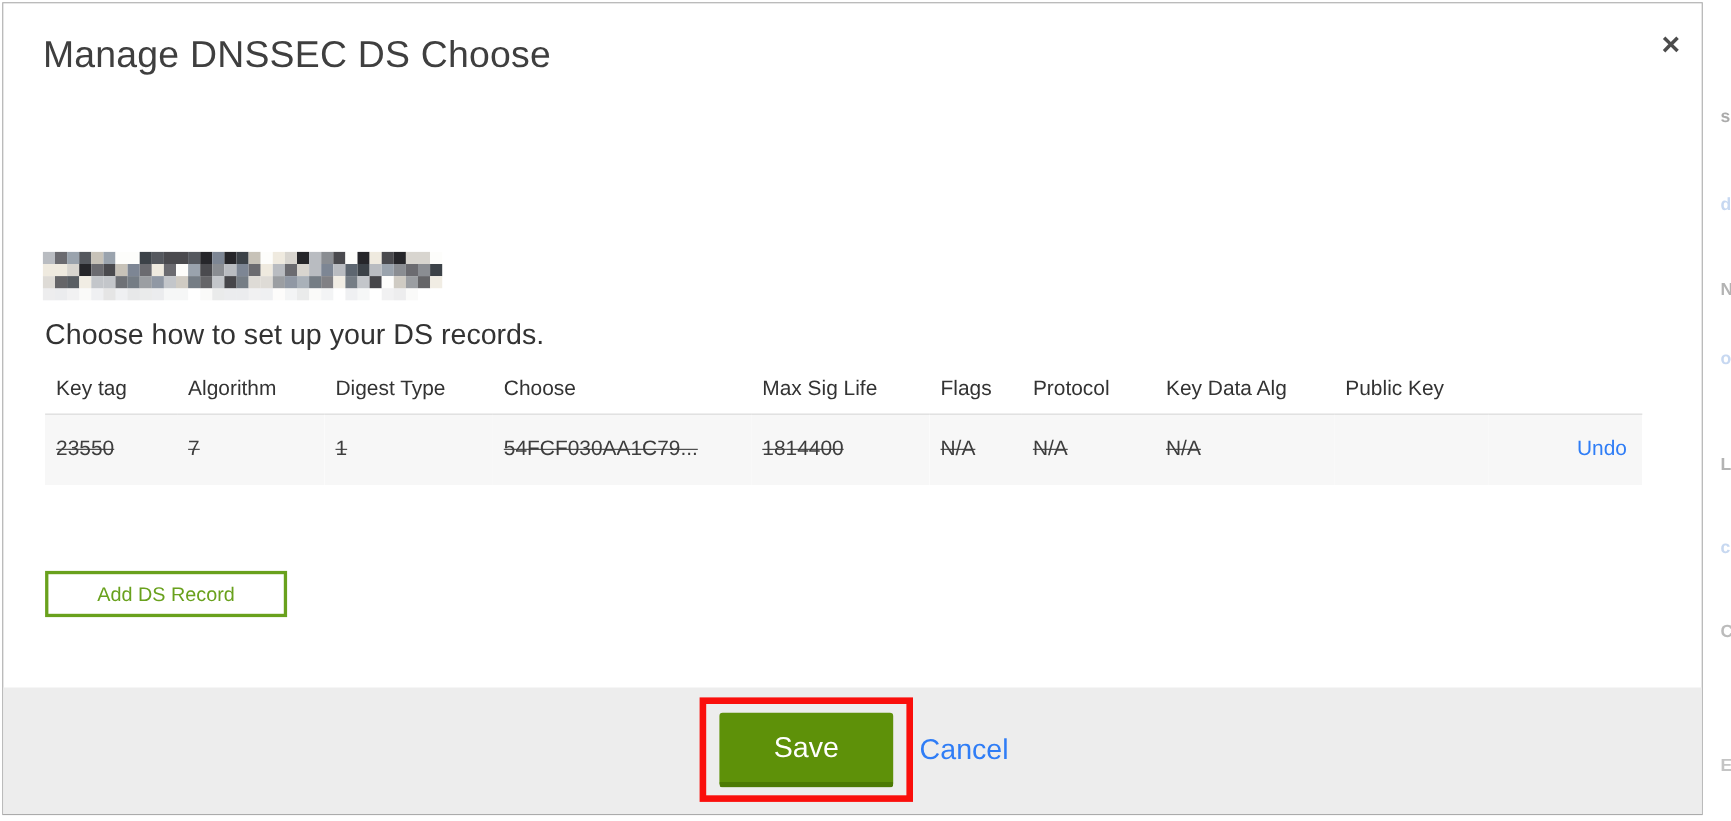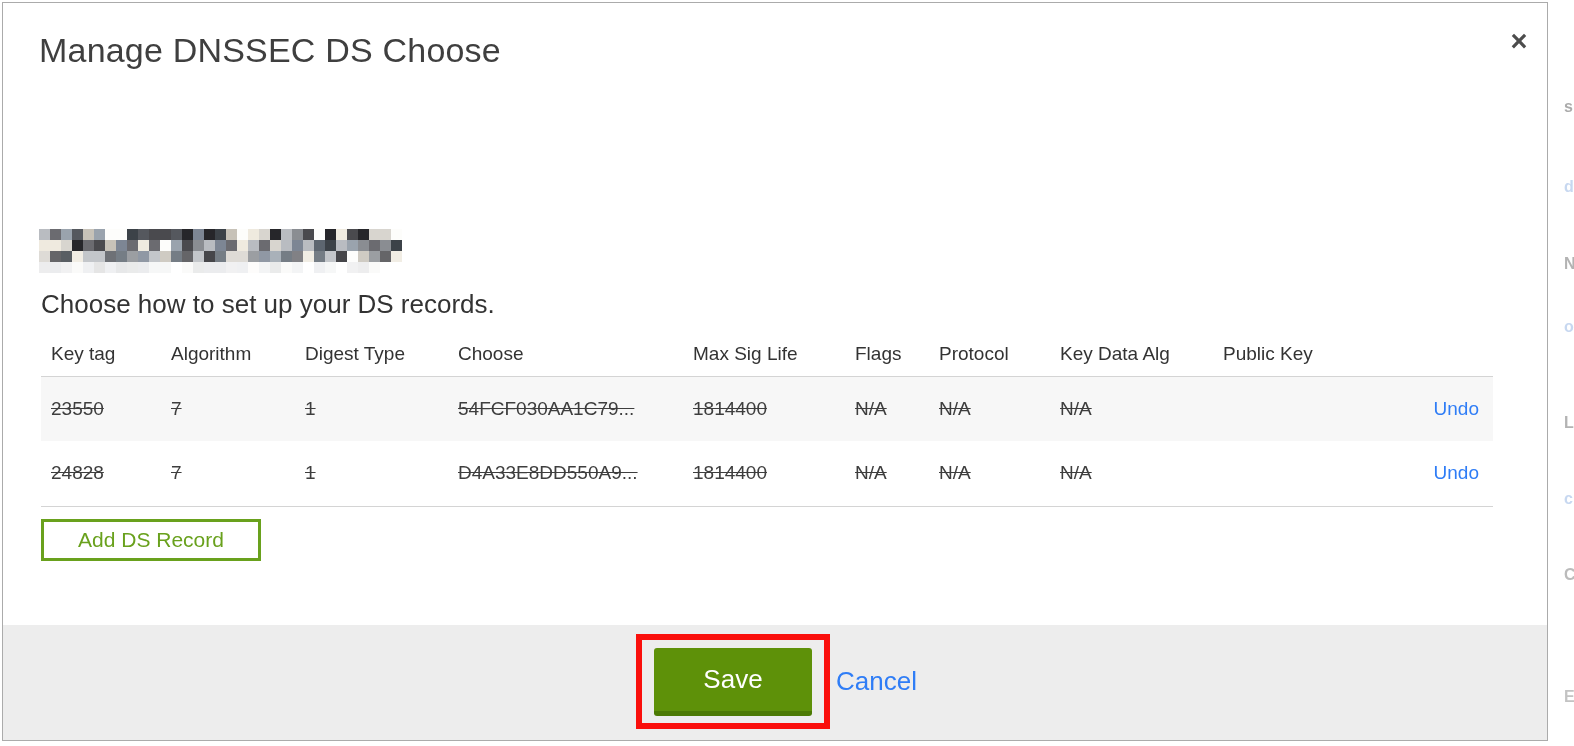--- a/index.html
+++ b/index.html
@@ -51,21 +51,21 @@
   .ds-table tbody tr { border-top:1px solid #dadada; }
   .ds-table tbody tr.row-odd { background:#f7f7f7; border-top:1px solid #d4d4d4; }
   .ds-table tbody tr.row-even { background:#ffffff; border-top:none; border-bottom:1px solid #d4d4d4; }
   .struck { text-decoration:line-through; }
   .undo-cell { text-align:right; padding-right:14px !important; }
   .undo-link { color:#2f7df6; text-decoration:none; cursor:pointer; }
 
   .add-btn {
     position:absolute; left:38px; top:516px; width:220px; height:42px;
     background:#ffffff; border:3px solid #69a11d; color:#69a11d;
-    font-size:21px; font-family:"Liberation Sans", sans-serif;
+    font-size:18px; font-family:"Liberation Sans", sans-serif;
     text-align:center; cursor:pointer;
   }
 
   .modal-footer {
     position:absolute; left:0; right:0; bottom:0; height:115px;
     background:#ededed;
   }
   .annotation-box {
     position:absolute; left:633px; top:9px; width:194px; height:95px;
     border:6px solid #fa0f0c;
@@ -138,32 +138,20 @@
           <td class="struck">7</td>
           <td class="struck">1</td>
           <td class="struck">54FCF030AA1C79...</td>
           <td class="struck">1814400</td>
           <td class="struck">N/A</td>
           <td class="struck">N/A</td>
           <td class="struck">N/A</td>
           <td></td>
           <td class="undo-cell"><a class="undo-link">Undo</a></td>
         </tr>
-        <tr class="row-even">
-          <td class="struck">24828</td>
-          <td class="struck">7</td>
-          <td class="struck">1</td>
-          <td class="struck">D4A33E8DD550A9...</td>
-          <td class="struck">1814400</td>
-          <td class="struck">N/A</td>
-          <td class="struck">N/A</td>
-          <td class="struck">N/A</td>
-          <td></td>
-          <td class="undo-cell"><a class="undo-link">Undo</a></td>
-        </tr>
       </tbody>
     </table>
 
     <button class="add-btn">Add DS Record</button>
 
     <div class="modal-footer">
       <div class="annotation-box">
         <button class="save-btn">Save</button>
       </div>
       <a class="cancel-link">Cancel</a>

